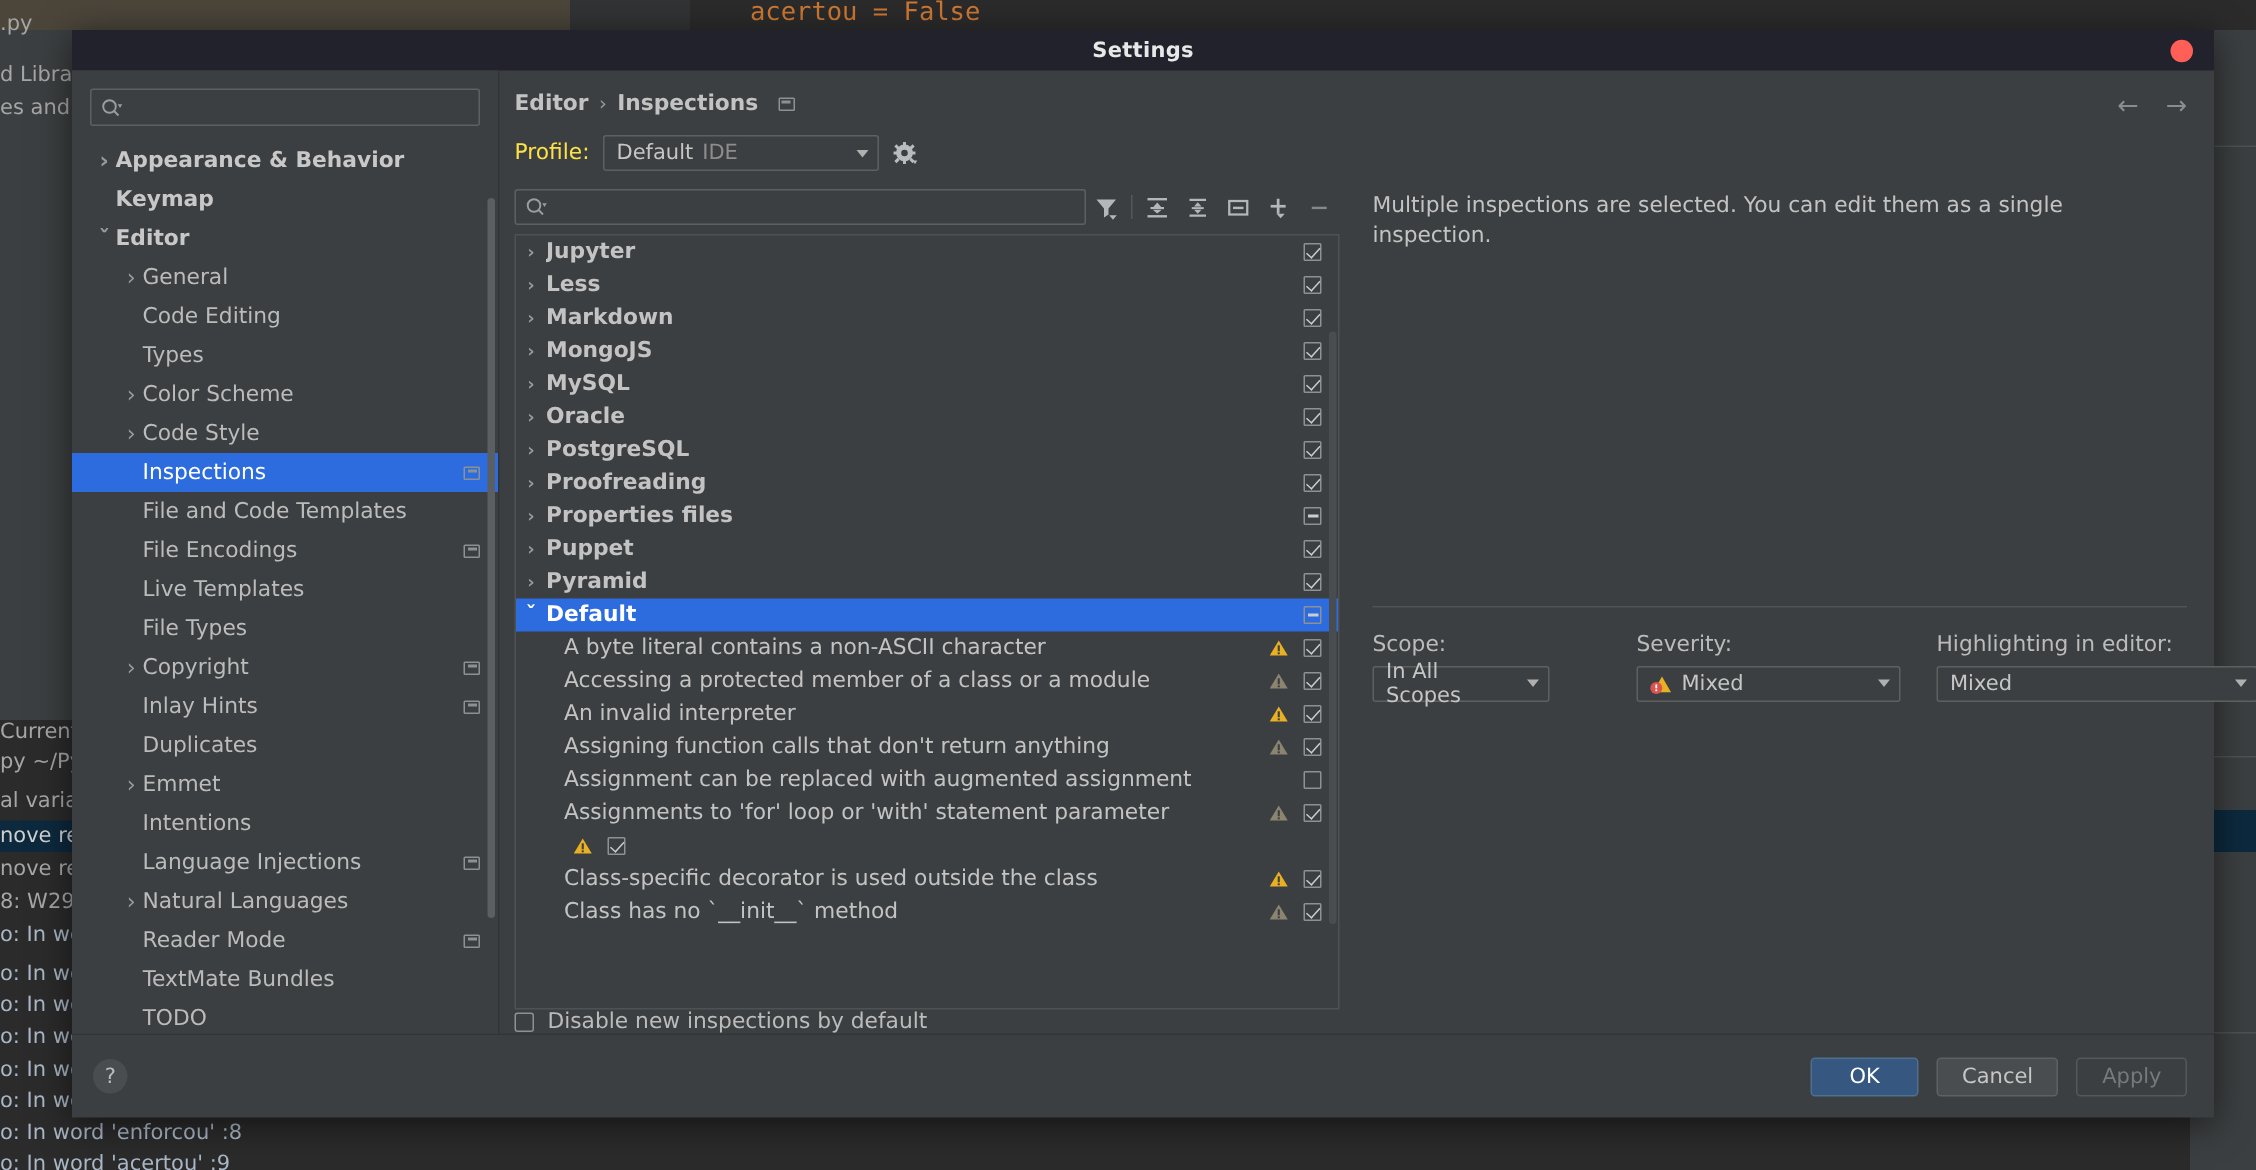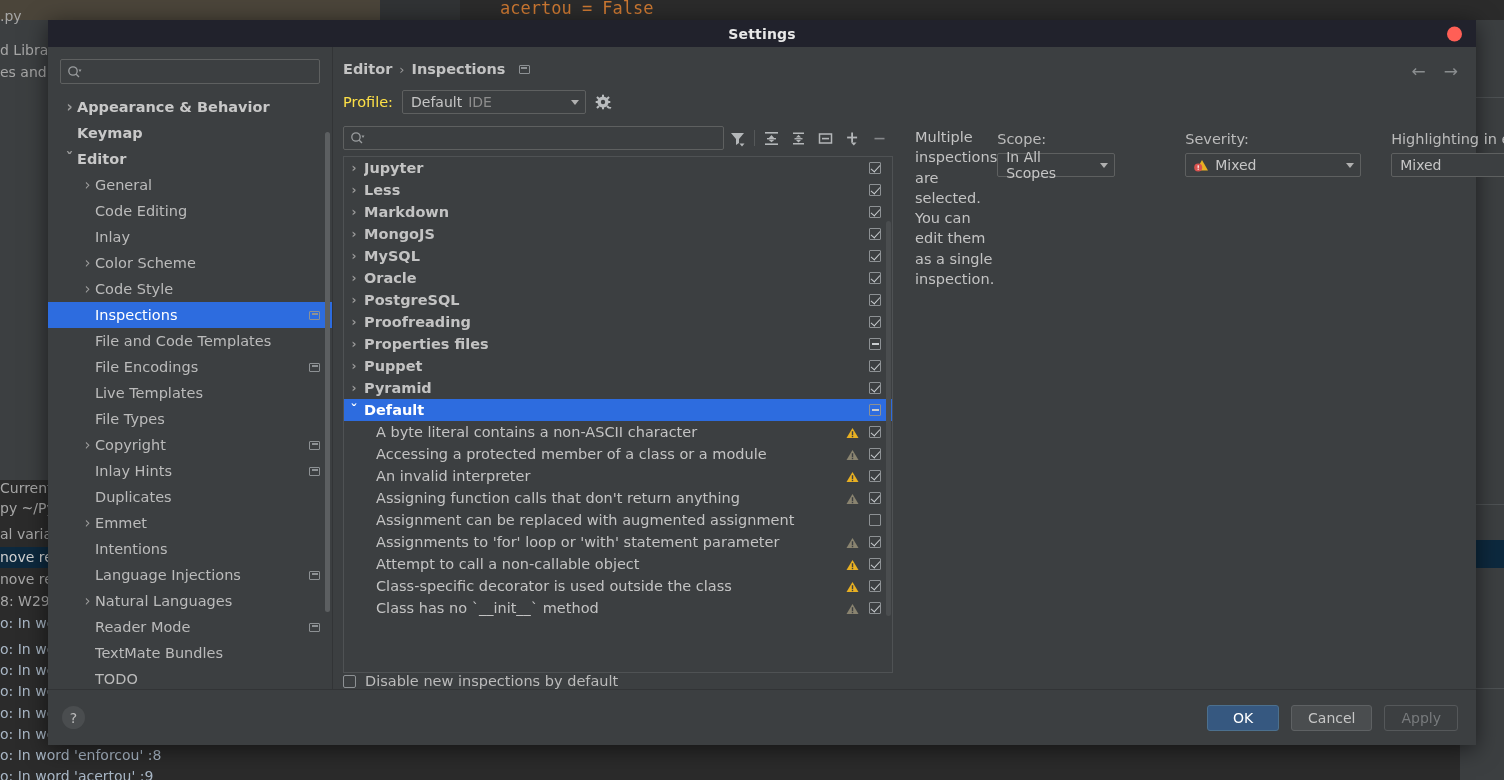--- a/index.html
+++ b/index.html
@@ -185,21 +185,21 @@
   .cb.partial::after {
     content: ""; position: absolute; left: 1.5px; right: 1.5px; top: 4.3px;
     height: 2px; background: #c9cdd0;
   }
   .cb-cell { width: 22px; flex: 0 0 22px; display: flex; justify-content: center; }
   .insp-scroll {
     position: absolute; right: 1px; top: 64px; width: 5px; height: 395px;
     background: #4a4d4f; border-radius: 3px;
   }
 
-  .right-col { flex: 1; display: flex; flex-direction: row; min-width: 0; padding-left: 22px; }
+  .right-col { flex: 1; display: flex; flex-direction: column; min-width: 0; padding-left: 22px; }
   .desc-text { color: #c3c3c3; font-size: 14.5px; margin-top: 13px; line-height: 1.4; }
   .settings-sep { height: 1px; background: #4e5254; margin-top: 236px; }
   .field-grid { display: flex; gap: 0; margin-top: 17px; }
   .field { display: flex; flex-direction: column; }
   .field-label { color: #bbbbbb; font-size: 14.5px; margin-bottom: 6px; }
   #scope-field { width: 130px; }
   #severity-field { width: 182px; margin-left: 58px; }
   #highlight-field { width: 214px; margin-left: 24px; }
   #scope-combo { width: 118px; }
   #severity-combo { width: 176px; }
@@ -314,21 +314,21 @@
             <span class="tree-label">General</span>
           </div>
           <div class="tree-row">
             <span style="width: 32px; flex: 0 0 32px;"></span>
             <span class="tree-arrow" style="font-size: 15px;"></span>
             <span class="tree-label">Code Editing</span>
           </div>
           <div class="tree-row">
             <span style="width: 32px; flex: 0 0 32px;"></span>
             <span class="tree-arrow" style="font-size: 15px;"></span>
-            <span class="tree-label">Inlay</span>
+            <span class="tree-label">Types</span>
           </div>
           <div class="tree-row">
             <span style="width: 32px; flex: 0 0 32px;"></span>
             <span class="tree-arrow" style="font-size: 15px;">›</span>
             <span class="tree-label">Color Scheme</span>
           </div>
           <div class="tree-row">
             <span style="width: 32px; flex: 0 0 32px;"></span>
             <span class="tree-arrow" style="font-size: 15px;">›</span>
             <span class="tree-label">Code Style</span>
@@ -681,21 +681,20 @@
                       <polygon points="6.5,1 12.5,11 0.5,11" fill="#8a8470"></polygon>
                       <rect x="5.8" y="4.2" width="1.4" height="4" fill="#3c3f41"></rect>
                       <rect x="5.8" y="8.9" width="1.4" height="1.3" fill="#3c3f41"></rect>
                     </svg></span>
                   <span class="cb-cell">
                     <span class="cb checked"></span>
                   </span>
                 </div>
                 <div class="insp-row">
                   <span class="insp-indent"></span>
-                  <span class="insp-name">Attempt to call a non-callable object</span>
                   <span class="sev-cell"><svg class="warn-tri" width="13" height="12" viewBox="0 0 13 12">
                       <polygon points="6.5,1 12.5,11 0.5,11" fill="#e8b022"></polygon>
                       <rect x="5.8" y="4.2" width="1.4" height="4" fill="#3c3f41"></rect>
                       <rect x="5.8" y="8.9" width="1.4" height="1.3" fill="#3c3f41"></rect>
                     </svg></span>
                   <span class="cb-cell">
                     <span class="cb checked"></span>
                   </span>
                 </div>
                 <div class="insp-row">

